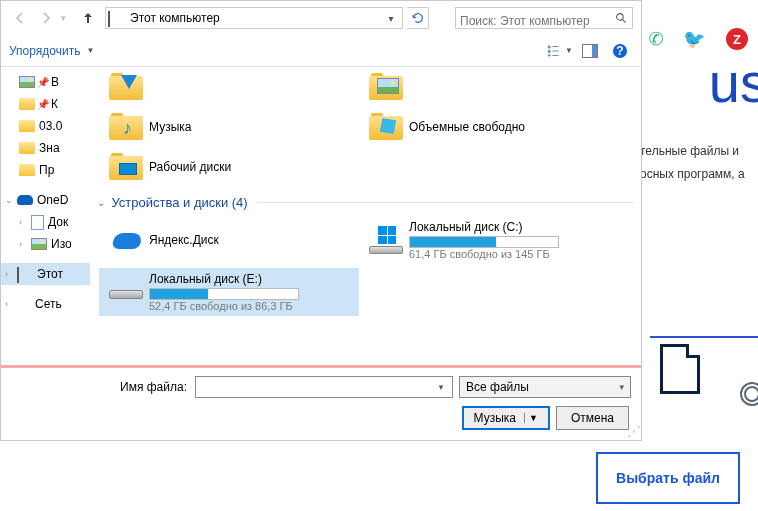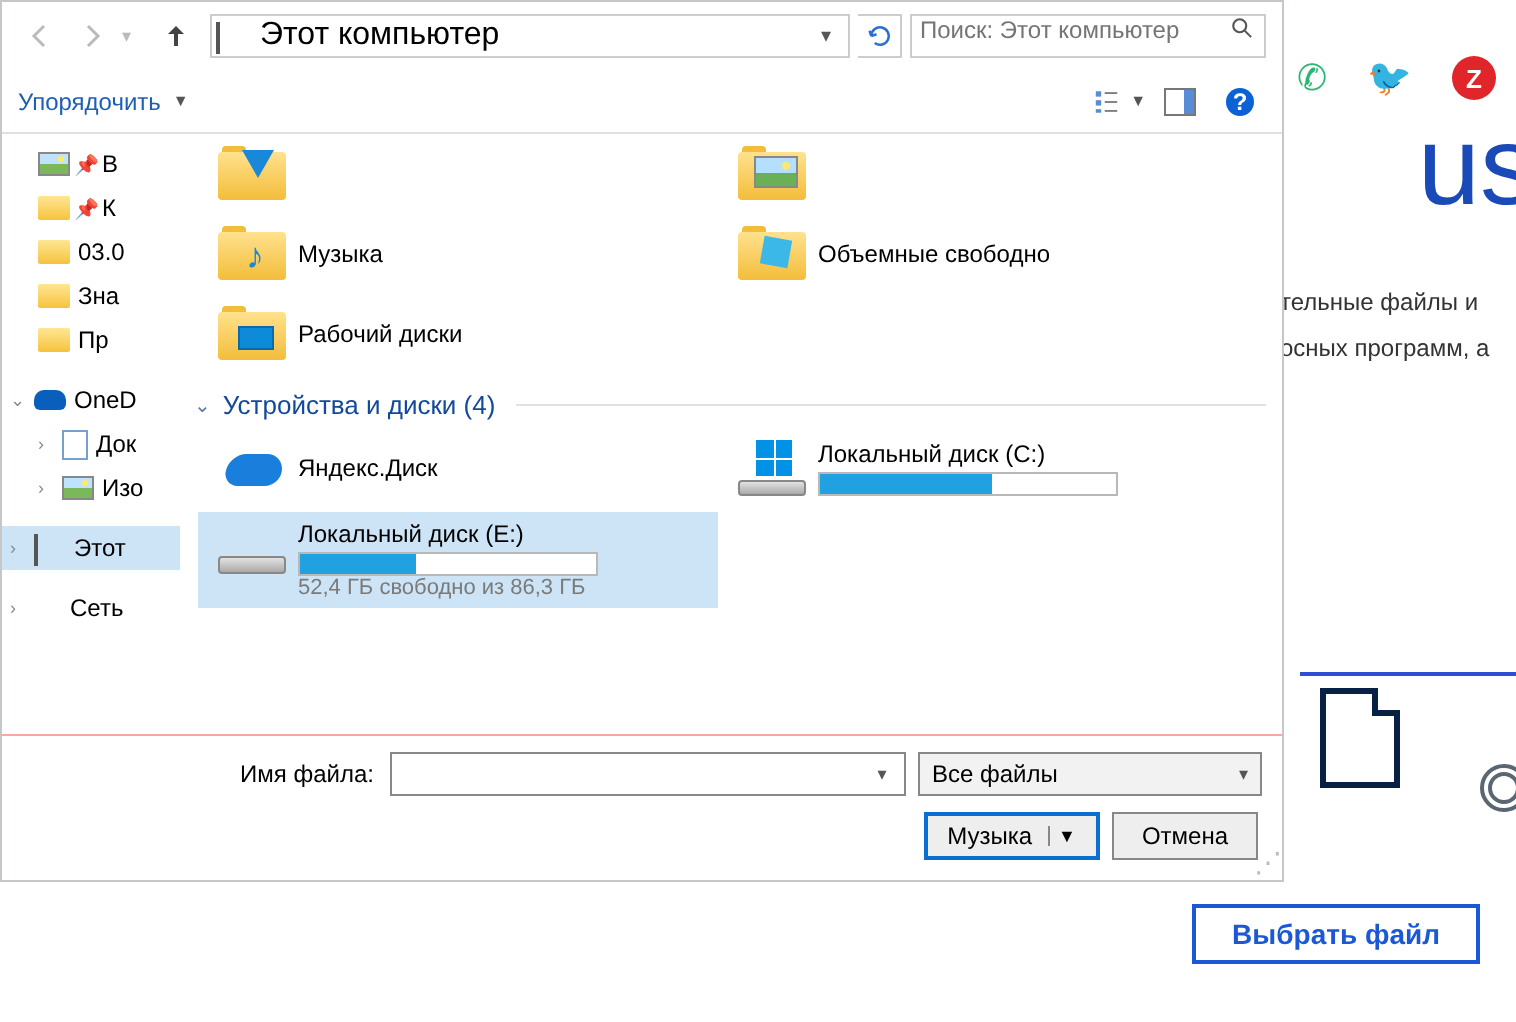--- a/index.html
+++ b/index.html
@@ -11,36 +11,36 @@
 .bg-big-text { position: absolute; top: 50px; right: -10px; font-size: 56px; font-weight: 300; color: #1a4ab8; }
 .bg-paragraph { position: absolute; top: 140px; left: 640px; right: 0; color: #333; line-height: 1.9; font-size: 13px; }
 .bg-hr-area { position: absolute; top: 336px; left: 650px; right: 0; }
 .bg-hr { border: none; border-top: 2px solid #2b50d6; margin-bottom: 6px; }
 .bg-file-icon { width: 48px; height: 56px; margin-left: 10px; }
 .bg-file-icon .sheet { width: 40px; height: 50px; border: 3px solid #072044; position: relative; }
 .bg-file-icon .corner { position: absolute; top: -3px; right: -3px; width: 14px; height: 14px; border-left: 3px solid #072044; border-bottom: 3px solid #072044; background: #fff; }
 .bg-file-icon .finger { position: absolute; bottom: -8px; right: -8px; width: 28px; height: 28px; border-radius: 50%; background: #fff; display: flex; align-items: center; justify-content: center; }
 .bg-file-icon .finger::before { content: ''; position: absolute; width: 20px; height: 20px; border: 2px solid #5b6673; border-radius: 50%; }
 .bg-file-icon .finger::after { content: ''; position: absolute; width: 12px; height: 12px; border: 2px solid #5b6673; border-radius: 50%; }
-.select-btn { position: absolute; top: 452px; right: 18px; padding: 5px 18px; border: 2px solid #1a58d6; background: #fff; color: #1a58d6; font-size: 14px; font-weight: 600; cursor: pointer; }
+.select-btn { position: absolute; top: 452px; right: 18px; padding: 16px 18px; border: 2px solid #1a58d6; background: #fff; color: #1a58d6; font-size: 14px; font-weight: 600; cursor: pointer; }
 
 .dialog { position: absolute; top: 0; left: 0; width: 642px; height: 441px; background: #fff; border: 1px solid #c6c7c7; display: flex; flex-direction: column; }
 
 .nav-bar { display: flex; align-items: center; gap: 4px; padding: 6px 8px; height: 34px; }
 .nav-btn { width: 22px; height: 22px; display: flex; align-items: center; justify-content: center; color: #bbb; }
 .nav-btn.enabled { color: #333; }
 .nav-dropdown { width: 12px; color: #bbb; font-size: 9px; }
 .addr-box { flex: 1; display: flex; align-items: center; border: 1px solid #ccc; height: 22px; padding: 0 2px; margin-left: 2px; }
 .addr-box .pc-icon { width: 16px; height: 12px; margin-right: 6px; }
 .addr-box .pc-icon .screen { width: 14px; height: 9px; background: #1d98e6; border: 1px solid #555; }
 .addr-box .pc-icon .stand { width: 6px; height: 2px; background: #888; margin: 0 auto; }
-.addr-box .addr-text { flex: 1; color: #000; font-size: 16px; }
+.addr-box .addr-text { flex: 1; color: #000; font-size: 12px; }
 .addr-box .addr-ctrl { width: 18px; text-align: center; color: #555; font-size: 10px; }
 .addr-refresh { width: 22px; height: 22px; border: 1px solid #ccc; border-left: none; display: flex; align-items: center; justify-content: center; color: #2b6fd1; }
-.search-box { width: 178px; height: 22px; border: 1px solid #ccc; margin-left: 0; display: flex; align-items: flex-start; padding: 0 4px; }
+.search-box { width: 178px; height: 22px; border: 1px solid #ccc; margin-left: 22px; display: flex; align-items: flex-end; padding: 0 4px; }
 .search-box input { flex: 1; border: none; outline: none; color: #888; font-size: 12px; background: transparent; }
 .search-box .mag { color: #555; }
 
 .toolbar { display: flex; align-items: center; padding: 4px 8px; height: 32px; border-bottom: 1px solid #e0e0e0; }
 .toolbar .org { display: flex; align-items: center; color: #1e5fb4; font-size: 12px; cursor: pointer; }
 .toolbar .org .arr { font-size: 8px; margin-left: 6px; color: #555; }
 .toolbar .spacer { flex: 1; }
 .toolbar .tool { width: 26px; height: 22px; display: flex; align-items: center; justify-content: center; margin-left: 4px; color: #555; }
 .toolbar .tool.help { color: #0b62d6; }
 
@@ -101,21 +101,21 @@
 .windisk .win { width: 18px; height: 18px; display: grid; grid-template-columns: 1fr 1fr; grid-template-rows: 1fr 1fr; gap: 1px; margin: 0 auto 2px; }
 .windisk .win div { background: #0192e8; }
 .windisk .body { width: 34px; height: 8px; background: linear-gradient(#e2e2e2, #aaa); border-radius: 2px; border: 1px solid #888; }
 .dvd-icon { width: 36px; height: 28px; position: relative; }
 .dvd-icon .disc { width: 24px; height: 24px; border-radius: 50%; background: radial-gradient(#fff 15%, #d8d8d8 40%, #bcbcbc); margin: 0 auto; position: relative; }
 .dvd-icon .lbl { position: absolute; bottom: 0; left: 2px; background: #333; color: #fff; font-size: 7px; padding: 0 2px; border-radius: 2px; }
 
 .progress { width: 150px; height: 12px; border: 1px solid #b9b9b9; margin-top: 2px; background: #fff; }
 .progress .fill { height: 100%; background: #20a2e0; }
 
-.footer { border-top: 1px solid #fca5a5; padding: 8px 10px 10px; }
+.footer { border-top: 3px solid #fca5a5; padding: 8px 10px 10px; }
 .footer-row { display: flex; align-items: center; margin-bottom: 8px; }
 .footer-row .flabel { width: 184px; text-align: right; padding-right: 8px; font-size: 12px; }
 .footer-row .finput { flex: 1; height: 22px; border: 1px solid #888; display: flex; align-items: center; padding: 0 2px; }
 .footer-row .finput .dd { width: 18px; text-align: center; font-size: 9px; color: #555; }
 .footer-row .fselect { width: 172px; height: 22px; border: 1px solid #888; background: #f2f2f2; margin-left: 6px; display: flex; align-items: center; padding: 0 6px; font-size: 12px; }
 .footer-row .fselect .dd { flex: 0 0 14px; text-align: right; font-size: 9px; color: #555; }
 .footer-btns { display: flex; justify-content: flex-end; gap: 6px; padding-right: 2px;}
 .dlg-btn { height: 24px; border: 1px solid #888; background: #eee; padding: 0 14px; font-size: 12px; cursor: pointer; display: flex; align-items: center; }
 .dlg-btn.primary { border: 2px solid #0a6fd1; padding: 0 10px; }
 .dlg-btn .split { border-left: 1px solid #888; margin-left: 8px; padding-left: 4px; font-size: 9px; }
@@ -364,20 +364,21 @@
                   <div></div>
                 </div>
                 <div class="body"></div>
               </div>
             </div>
           <div class="info">
             <div class="name">Локальный диск (C:)</div>
             <div class="progress">
                 <div class="fill" style="width:58%"></div>
               </div>
+            <div class="sub">61,4 ГБ свободно из 145 ГБ</div>
           </div>
         </div>
       </div>
       <div class="grid-row">
         <div class="item selected">
           <div class="icon-slot">
               <div class="disk-icon">
                 <div class="body"></div>
               </div>
             </div>

